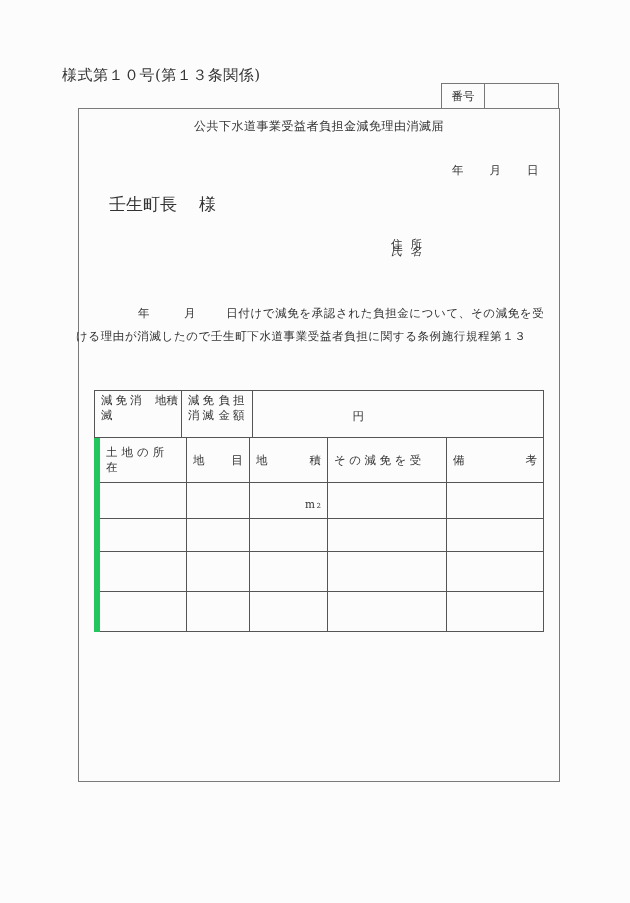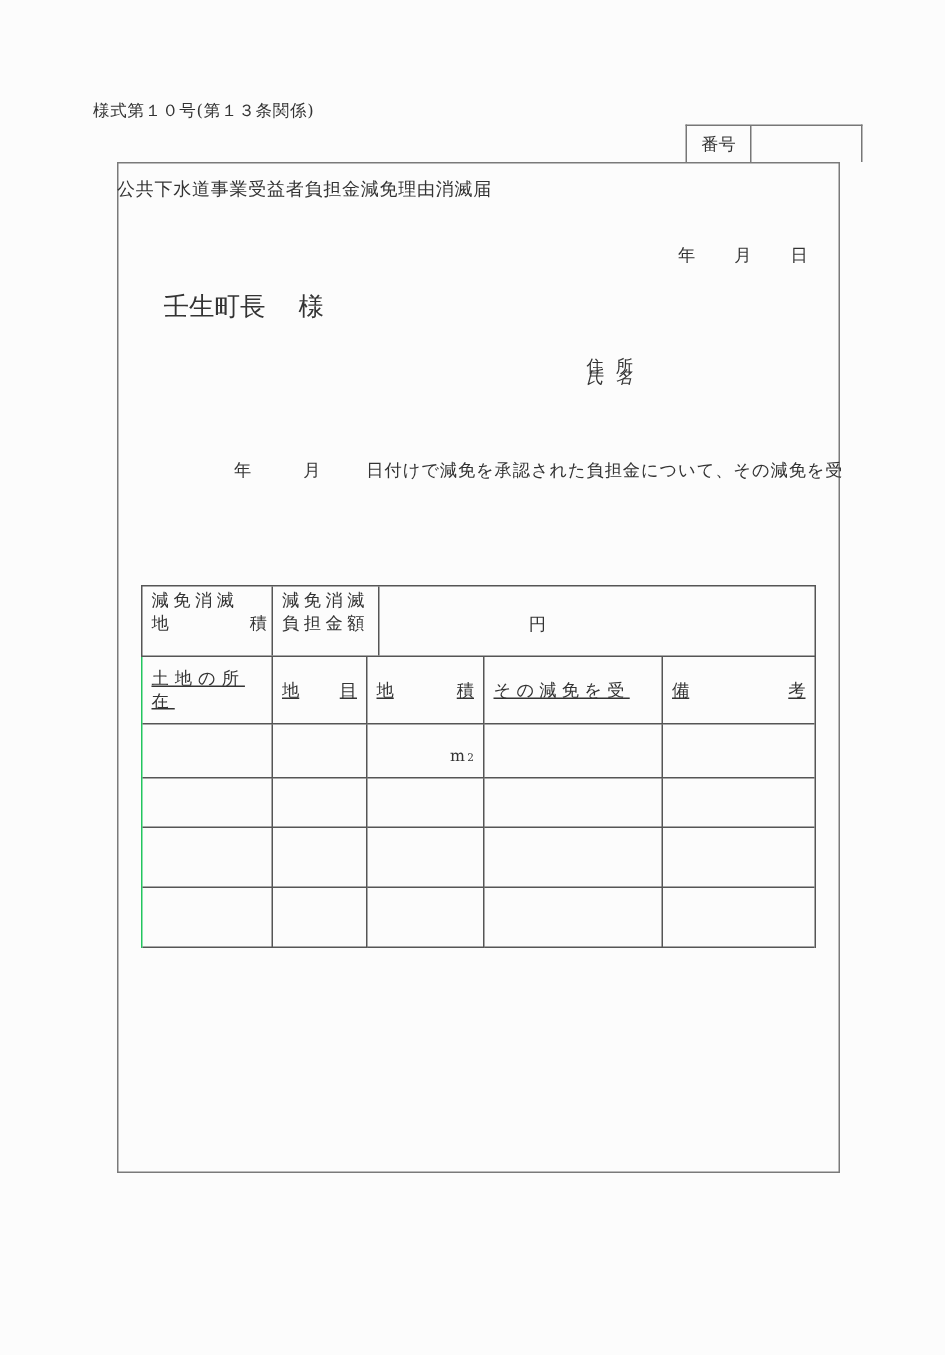--- a/index.html
+++ b/index.html
@@ -12,26 +12,26 @@
       height: 903px;
       position: relative;
       font-family: "DejaVu Serif", "Liberation Serif", serif;
       color: #333;
       font-size: 11.5px;
       overflow: hidden;
     }
     .abs { position: absolute; }
     .form-number {
       left: 62px; top: 66px;
-      font-size: 11px;
+      font-size: 15px;
       letter-spacing: 0.5px;
       white-space: nowrap;
     }
     .number-box {
-      left: 457px; top: 83px;
+      left: 441px; top: 83px;
       width: 118px; height: 25px;
       border: 1px solid #777;
       border-bottom: none;
       box-sizing: border-box;
       display: flex;
     }
     .number-label {
       width: 42px;
       border-right: 1px solid #777;
       display: flex; align-items: center; justify-content: center;
@@ -39,41 +39,42 @@
     }
     .number-value { flex: 1; }
     .outer-box {
       left: 78px; top: 108px;
       width: 482px; height: 674px;
       border: 1.5px solid #7a7a7a;
       box-sizing: border-box;
     }
     .title {
       left: 78px; top: 118px; width: 482px;
+      text-align: center;
       font-size: 12px;
       letter-spacing: 0.5px;
     }
     .date-line {
       left: 452px; top: 163px;
       display: flex; gap: 26px;
       font-size: 11.5px;
     }
     .addressee {
       left: 109px; top: 193px;
       font-size: 17px;
       white-space: nowrap;
     }
     .addressee .sama { margin-left: 22px; }
     .applicant-label {
       left: 391px;
       font-size: 11.5px;
       letter-spacing: 8px;
     }
     .body-text {
-      left: 94px; top: 302px;
+      left: 76px; top: 302px;
       width: 456px;
       font-size: 11.5px;
       line-height: 23px;
       letter-spacing: 0.6px;
     }
     .body-text .line { white-space: nowrap; display: block; }
     .body-text .indent { padding-left: 62px; }
     .body-text .gap { display: inline-block; width: 34px; }
     .body-text .gap2 { display: inline-block; width: 30px; }
 
@@ -93,35 +94,34 @@
     .row1 > div {
       border-right: 1px solid #555;
       position: relative;
       box-sizing: border-box;
     }
     .row1 > div:last-child { border-right: none; }
     .cell-nendo span {
       position: absolute; right: 8px; top: 17px;
     }
     .stacked {
-      display: flex; flex-direction: column; justify-content: flex-start;
+      display: flex; flex-direction: row; justify-content: flex-start;
       padding: 2px 3px 2px 6px;
       height: 100%;
       box-sizing: border-box;
     }
     .spread { display: flex; justify-content: space-between; }
     .unit-right {
       position: absolute; right: 8px; top: 18px;
     }
     .grid-rows {
       display: grid;
       grid-template-columns: 87px 63px 78px 119px 1fr;
-      border-left: 1px solid #22c55e;
+      border-left: 6px solid #22c55e;
       border-right: 1px solid #555;
-      text-decoration: underline;
     }
     .grid-rows > div {
       border-right: 1px solid #555;
       border-bottom: 1px solid #555;
       box-sizing: border-box;
       position: relative;
     }
     .grid-rows > div:nth-child(5n) { border-right: none; }
     .hdr { height: 45px; display: flex; align-items: center; padding: 0 6px; }
     .r1 { height: 36px; }
@@ -155,20 +155,21 @@
 
 <div class="abs addressee">
   <span>壬生町長</span><span class="sama">様</span>
 </div>
 
 <div class="abs applicant-label" style="top:237px;text-align:right;">住所</div>
 <div class="abs applicant-label" style="top:244px;font-style:italic;">氏名</div>
 
 <div class="abs body-text">
   <span class="line indent"><span>年</span><span class="gap"></span><span>月</span><span class="gap2"></span><span>日付けで減免を承認された負担金について、その減免を受</span></span>
+  <span class="line">ける理由が消滅したので壬生町下水道事業受益者負担に関する条例施行規程第１３</span>
 </div>
 
 <div class="abs tbl">
   <div class="row1">
     <div>
       <div class="stacked">
         <span class="spread" style="letter-spacing:3px;">減免消滅</span>
         <span class="spread">
           <span>地</span>
           <span>積</span>

